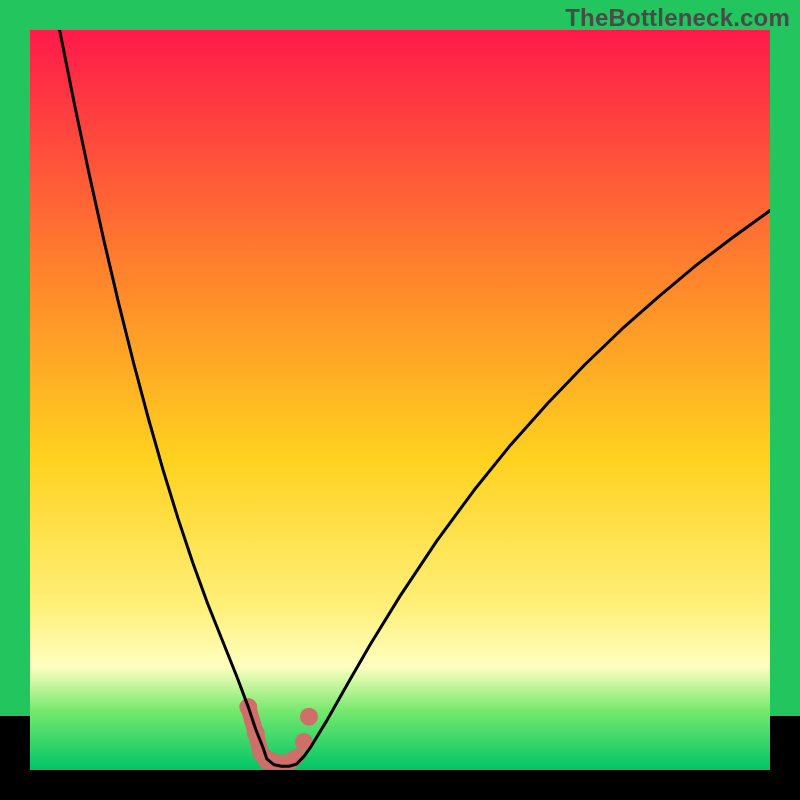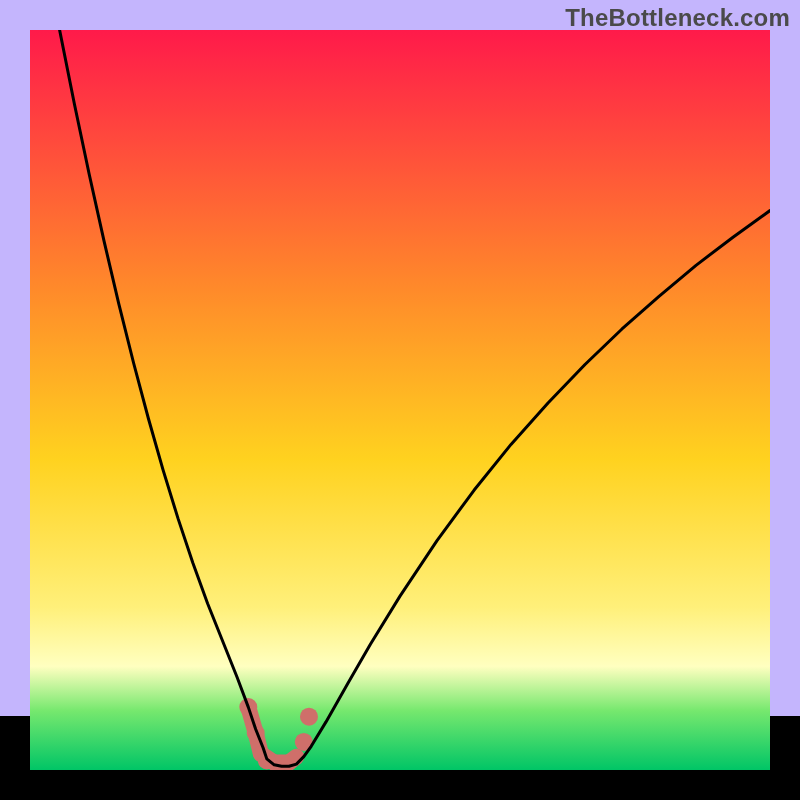--- a/index.html
+++ b/index.html
@@ -8,21 +8,21 @@
     width: 800px;
     height: 800px;
     background: #000;
     font-family: Arial, Helvetica, sans-serif;
     overflow: hidden;
   }
   .frame {
     position: relative;
     width: 800px;
     height: 716px;
-    background: #c4b5fd;
+    background: #22c55e;
   }
   .watermark {
     position: absolute;
     top: 4px;
     right: 10px;
     color: #4a4a4a;
     font-size: 24px;
     font-weight: 600;
     letter-spacing: 0.2px;
     z-index: 10;

